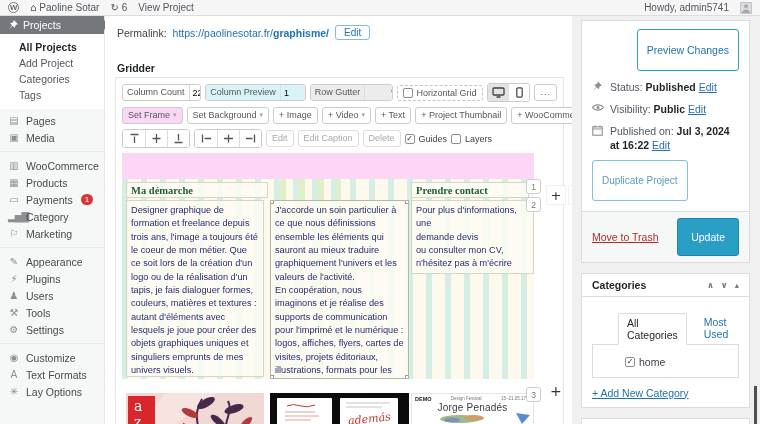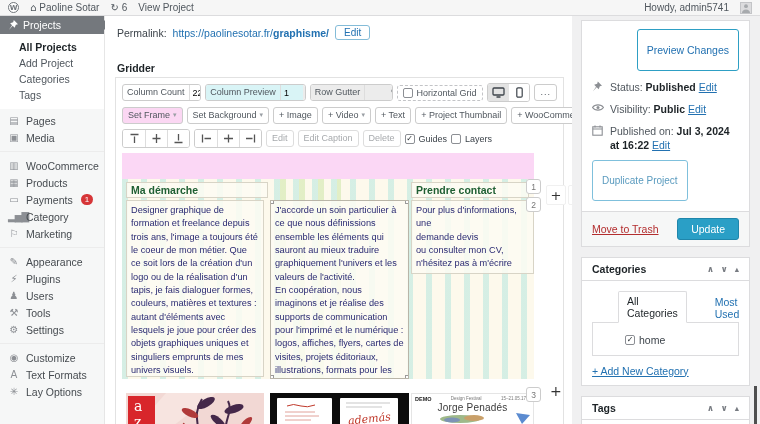--- a/index.html
+++ b/index.html
@@ -56,21 +56,21 @@
   .cluster .ibtn+.ibtn{border-left:1px solid #ddd}
   .disabled{color:#a7aaad;border-color:#ddd}
   
   .canvas-wrap{position:relative;margin-top:5px;height:228px}
   .canvas{position:absolute;left:0;top:0;width:412px;height:226px;background-color:#fdf9ec;background-image:repeating-linear-gradient(90deg,rgba(137,218,213,.34) 0 6px,transparent 6px 19px)}
   .greens{position:absolute;left:158px;top:0;width:61px;height:100%;background:repeating-linear-gradient(90deg,rgba(164,214,110,.30) 0 6px,transparent 6px 19px)}
   .frame-strip{position:absolute;left:0;top:0;width:100%;height:26px;background:#fbd7f5}
   .tbox{position:absolute;background:rgba(253,251,243,.85);border:1px solid #d8d4c6;overflow:hidden}
   .h1box{left:4px;top:29px;width:142px;height:16px;padding:1px 4px}
   .h3box{left:289px;top:29px;width:118px;height:16px;padding:1px 4px}
-  .heading{font-family:Liberation Sans, sans-serif;font-weight:bold;font-size:10.5px;color:#1f5f33;line-height:12px;white-space:nowrap}
+  .heading{font-family:Liberation Serif, serif;font-weight:bold;font-size:10.5px;color:#1f5f33;line-height:12px;white-space:nowrap}
   .b1{left:4px;top:47px;width:138px;height:177px;padding:2px 4px}
   .b2{left:148px;top:47px;width:139px;height:179px;padding:2px 4px;border-color:#b9b5a8}
   .b3{left:289px;top:47px;width:123px;height:74px;padding:2px 4px}
   .body-txt{font-size:9.2px;line-height:11.35px;color:#2a2a72;white-space:pre-line}
   .hnd{position:absolute;width:7px;height:7px;background:#fff;border:1px solid #9a9a9a;z-index:3}
   .nbadge{position:absolute;width:15px;height:15px;background:#fff;border:1px solid #ccc;border-radius:3px;color:#777;font-size:8.5px;display:flex;align-items:center;justify-content:center;z-index:4}
   .sidebtn{position:absolute;width:20px;height:20px;display:flex;align-items:center;justify-content:center;color:#333;font-size:13px;background:#fff;border:1px solid #f0f0f0;border-radius:2px;z-index:4}
   .closex{position:absolute;color:#333;font-size:12px;z-index:4}
   
   .thumbs{position:relative;margin-top:12px;height:46px}
@@ -88,24 +88,24 @@
   .panel{background:#fff;border:1px solid #dcdcde;margin-bottom:10px}
   .p-body{padding:8px 10px}
   .preview-row{display:flex;justify-content:flex-end;margin-bottom:9px}
   .btn-o{border:1px solid #2e9fc4;color:#2271b1;background:#fff;border-radius:3px;padding:14px 9px;font-size:10.5px}
   .misc-row{display:flex;align-items:flex-start;gap:6px;margin-bottom:8px;color:#50575e;line-height:14px}
   .misc-row .ric{width:12px;color:#8c8f94;flex:none;padding-top:1px}
   .misc-row b{color:#1d2327}
   .elink{color:#2271b1;text-decoration:underline}
   .p-foot{background:#f6f7f7;border-top:1px solid #dcdcde;display:flex;align-items:center;justify-content:space-between;padding:6px 10px;margin-top:2px}
   .trash{color:#b32d2e;text-decoration:underline;font-size:10.5px}
-  .btn-primary{background:#2a9fc6;border:1px solid #1f86ab;color:#fff;border-radius:3px;padding:4px 13px;font-size:10.5px}
+  .btn-primary{background:#2a9fc6;border:1px solid #1f86ab;color:#fff;border-radius:3px;padding:12px 13px;font-size:10.5px}
   .panel-hdr{display:flex;align-items:center;padding:5px 10px;border-bottom:1px solid #dcdcde;font-weight:bold;color:#1d2327}
   .hdr-icons{margin-left:auto;color:#787c82;display:flex;gap:7px;font-size:8.5px}
-  .tabs{display:flex;align-items:flex-end;gap:28px;margin:2px 0 0 26px;position:relative;z-index:2}
+  .tabs{display:flex;gap:17px;margin:8px 0 0 26px;position:relative;z-index:2}
   .tab-active{border:1px solid #dcdcde;border-bottom:1px solid #fff;background:#fff;padding:3px 8px;border-radius:2px 2px 0 0;color:#1d2327}
   .tab-link{color:#2271b1;padding:3px 0}
   .cat-box{border:1px solid #dcdcde;padding:9px 0 9px 32px;margin-top:-1px}
   .addcat{display:inline-block;margin-top:9px;color:#2271b1;text-decoration:underline}
   .tag-row{display:flex;gap:6px}
   .tag-in{width:112px;height:21px;border:1px solid #a7aaad;border-radius:3px;font-family:inherit}
   .hint{color:#646970;margin-top:9px}
   .scrollthumb{position:absolute;right:3px;top:386px;width:3px;height:38px;background:#4f4f4f;z-index:50}
   svg{display:block}
 </style>

